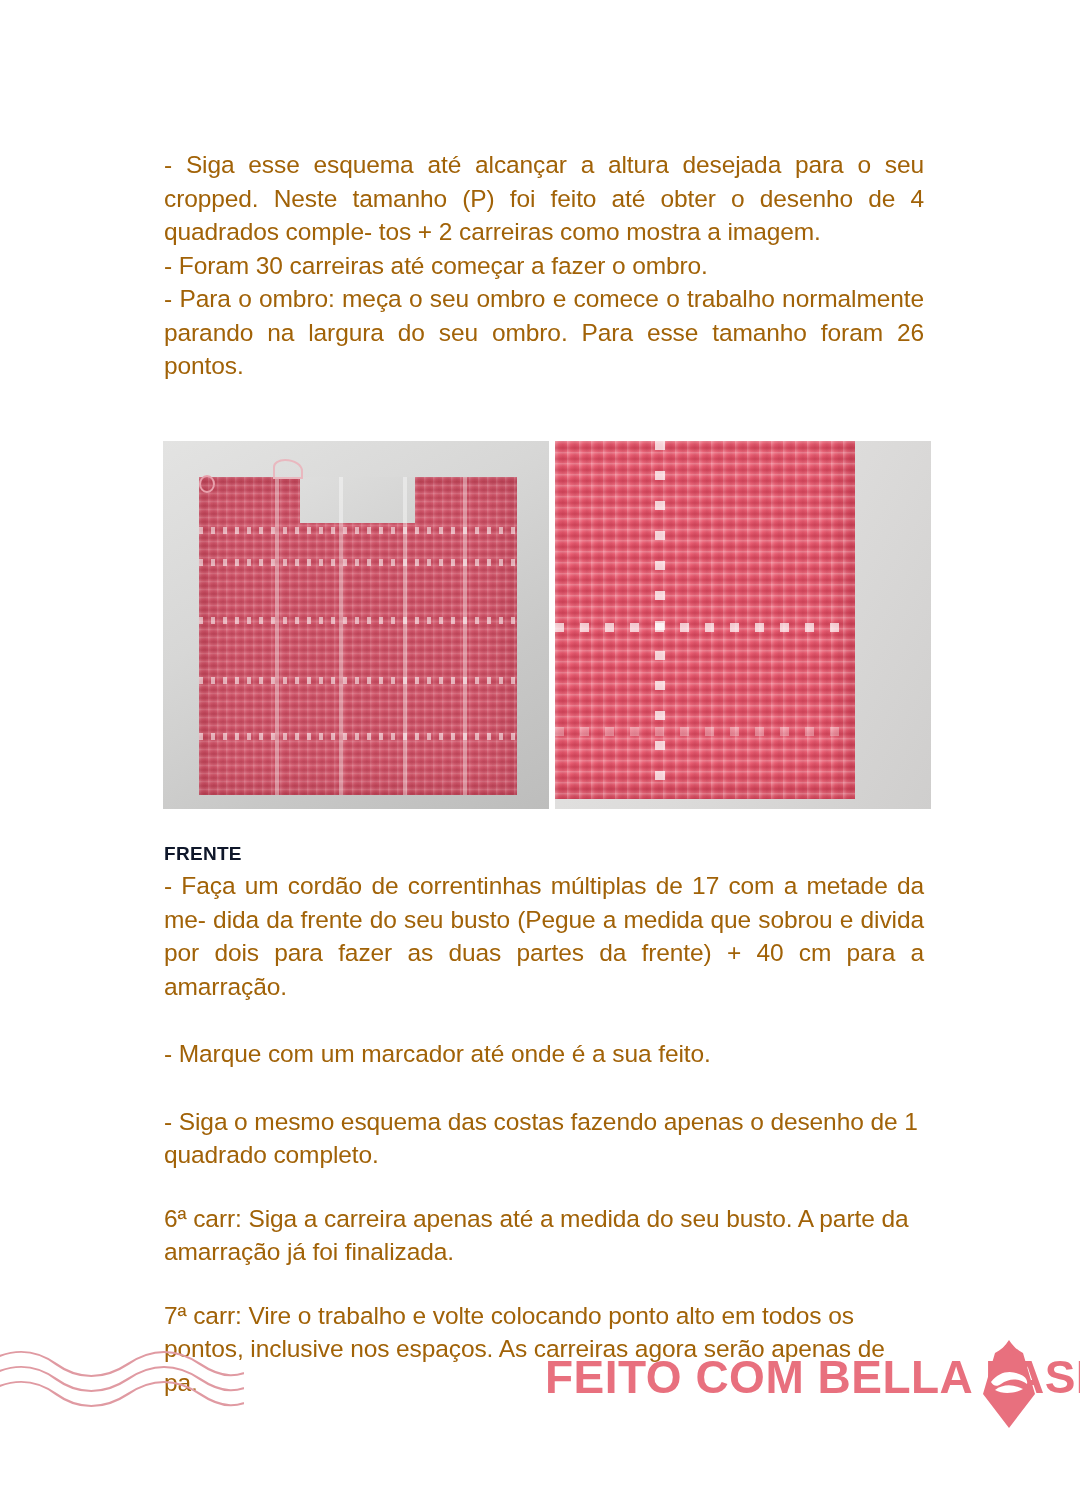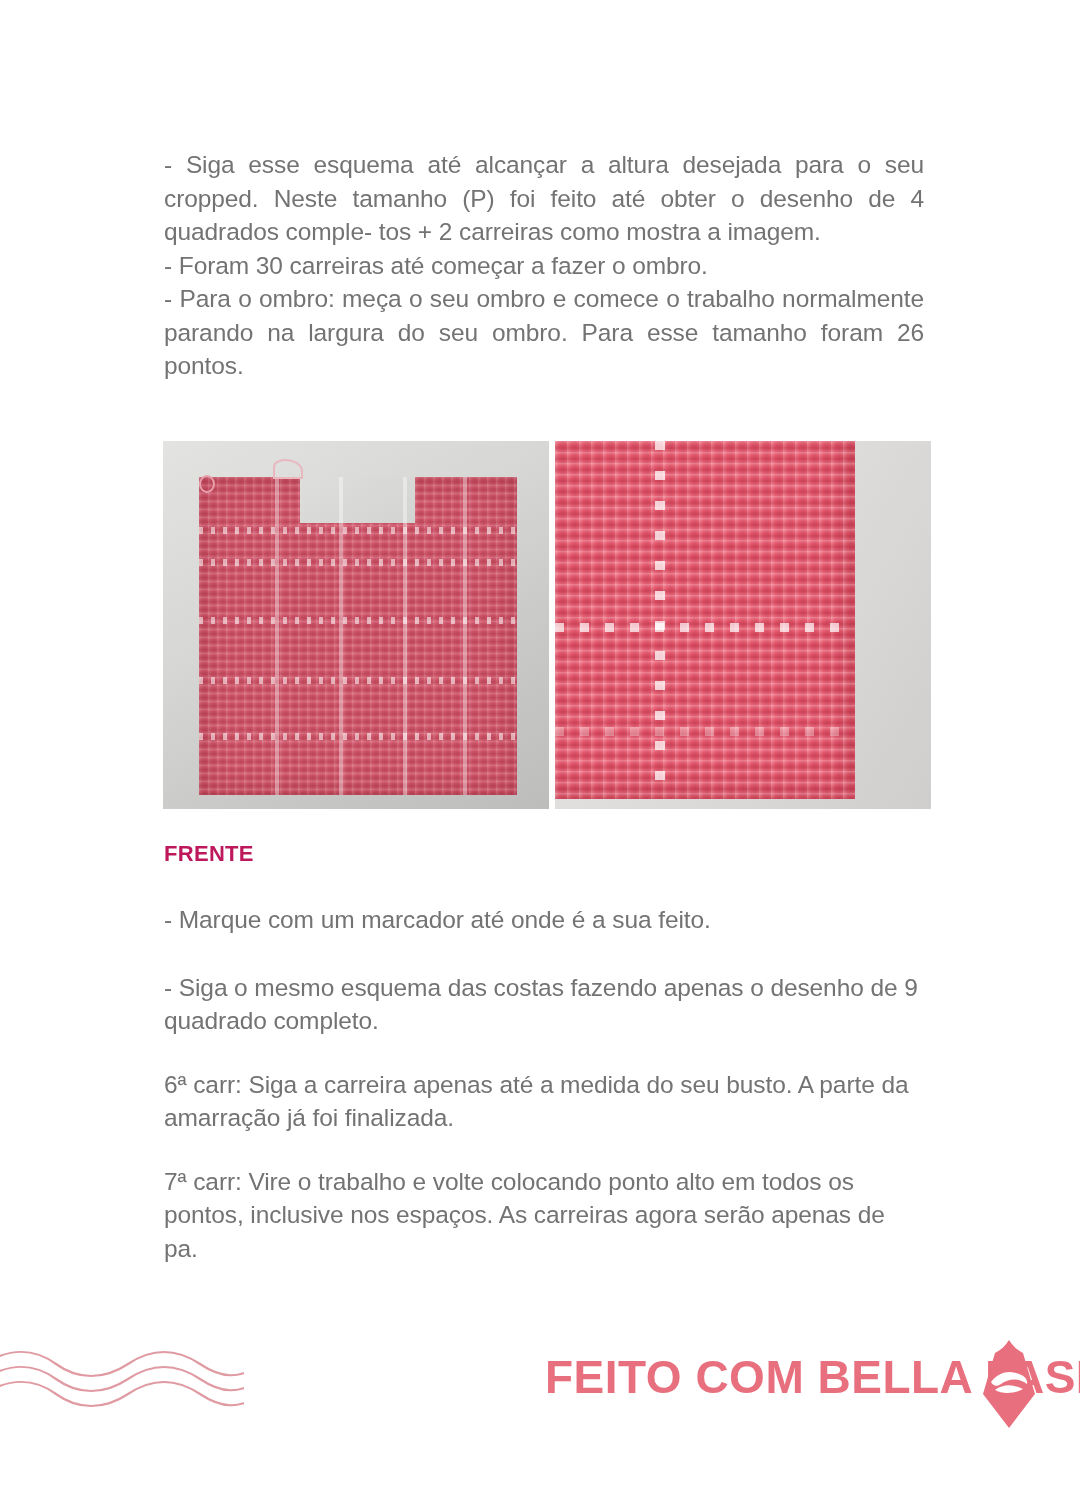--- a/index.html
+++ b/index.html
@@ -24,37 +24,37 @@
   
   .content {
     position: absolute;
     left: 164px;
     top: 148px;
     width: 760px;
   }
   .para {
     font-size: 24.5px;
     line-height: 33.5px;
-    color: #737373;
+    color: #a16207;
     letter-spacing: -0.1px;
     margin: 0;
     white-space: pre-line;
   }
   .para.justified {
     text-align: justify;
     text-align-last: left;
   }
   .gap-30 { height: 30px; }
   .gap-34 { height: 34px; }
 
   .heading {
-    font-size: 22px;
+    font-size: 19px;
     line-height: 31px;
     font-weight: bold;
-    color: #be185d;
+    color: #0f172a;
     letter-spacing: 0.3px;
     margin: 0;
   }
 
   
   .photo-row {
     position: absolute;
     left: 163px;
     top: 441px;
     width: 768px;
@@ -270,28 +270,29 @@
 
       <div class="cu-hband" style="left:0px; top:182px; width:296px;"></div>
       <div class="cu-hband" style="left:0px; top:286px; width:296px; opacity:0.45;"></div>
     </div>
   </div>
 
   <div class="content" style="top:838px;">
 
     <p class="heading">FRENTE</p>
 
+    <p class="para justified">- Faça um cordão de correntinhas múltiplas de 17 com a metade da me- dida da frente do seu busto (Pegue a medida que sobrou e divida por dois para fazer as duas partes da frente) + 40 cm para a amarração.</p>
 
     <div class="gap-34"></div>
 
     <p class="para">- Marque com um marcador até onde é a sua feito.</p>
 
     <div class="gap-34"></div>
 
-    <p class="para">- Siga o mesmo esquema das costas fazendo apenas o desenho de 9 quadrado completo.</p>
+    <p class="para">- Siga o mesmo esquema das costas fazendo apenas o desenho de 1 quadrado completo.</p>
 
     <div class="gap-30"></div>
 
     <p class="para">6ª carr: Siga a carreira apenas até a medida do seu busto. A parte da amarração já foi finalizada.</p>
 
     <div class="gap-30"></div>
 
     <p class="para">7ª carr: Vire o trabalho e volte colocando ponto alto em todos os pontos, inclusive nos espaços. As carreiras agora serão apenas de pa.</p>
   </div>
 

